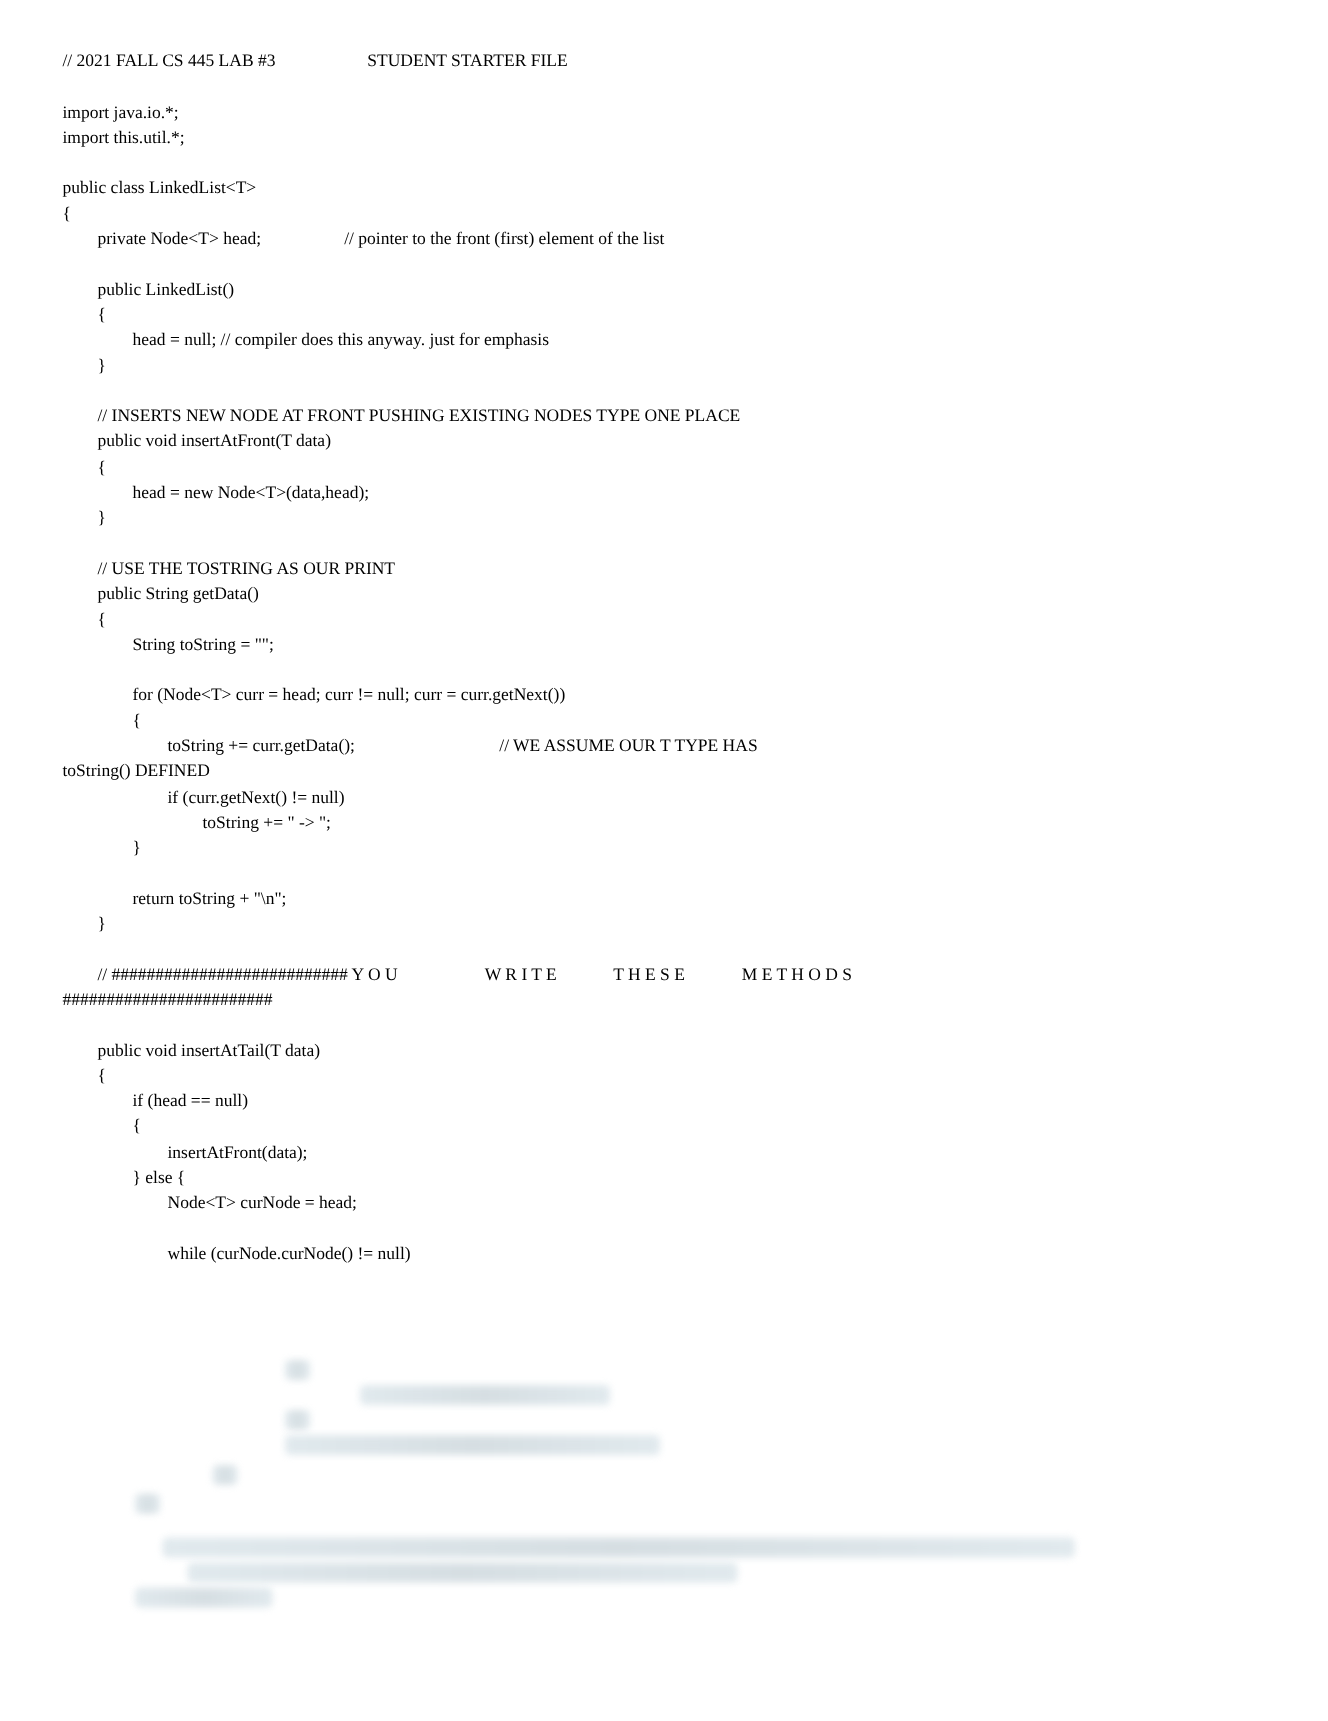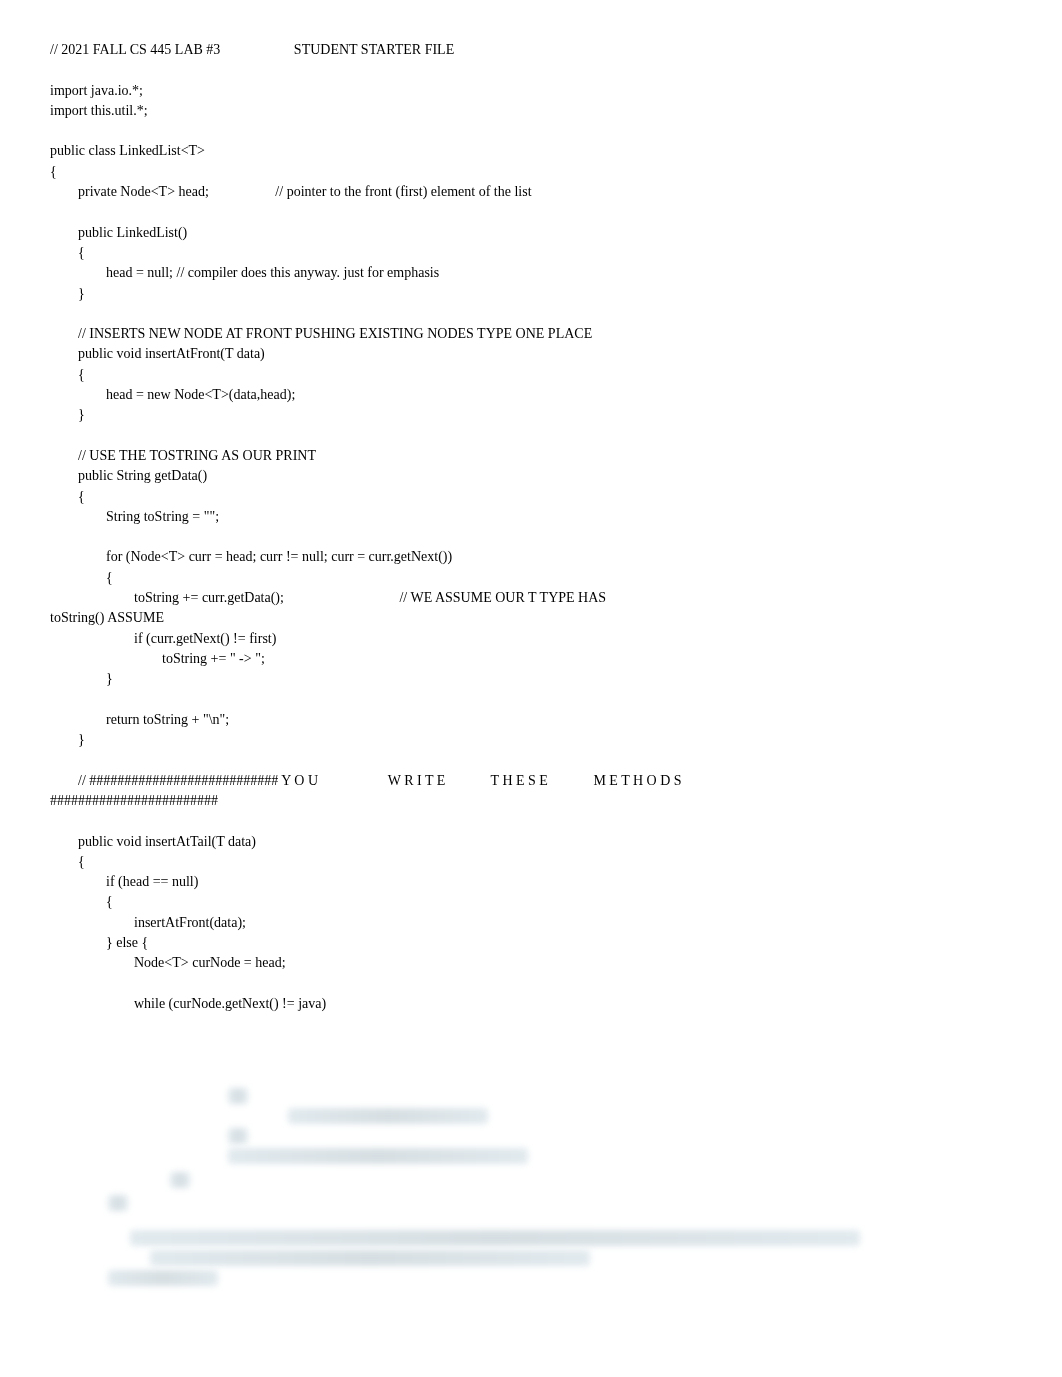--- a/index.html
+++ b/index.html
@@ -48,40 +48,40 @@
     <div class="line">        }</div>
     <div class="line">&nbsp;</div>
     <div class="line">        // USE THE TOSTRING AS OUR PRINT</div>
     <div class="line">        public String getData()</div>
     <div class="line">        {</div>
     <div class="line">                String toString = "";</div>
     <div class="line">&nbsp;</div>
     <div class="line">                for (Node&lt;T&gt; curr = head; curr != null; curr = curr.getNext())</div>
     <div class="line">                {</div>
     <div class="line">                        toString += curr.getData();                                 // WE ASSUME OUR T TYPE HAS</div>
-    <div class="line">toString() ASSUME</div>
-    <div class="line">                        if (curr.getNext() != first)</div>
+    <div class="line">toString() DEFINED</div>
+    <div class="line">                        if (curr.getNext() != null)</div>
     <div class="line">                                toString += " -&gt; ";</div>
     <div class="line">                }</div>
     <div class="line">&nbsp;</div>
     <div class="line">                return toString + "\n";</div>
     <div class="line">        }</div>
     <div class="line">&nbsp;</div>
     <div class="line">        // ########################### Y O U                    W R I T E             T H E S E             M E T H O D S</div>
     <div class="line">########################</div>
     <div class="line">&nbsp;</div>
     <div class="line">        public void insertAtTail(T data)</div>
     <div class="line">        {</div>
     <div class="line">                if (head == null)</div>
     <div class="line">                {</div>
     <div class="line">                        insertAtFront(data);</div>
     <div class="line">                } else {</div>
     <div class="line">                        Node&lt;T&gt; curNode = head;</div>
     <div class="line">&nbsp;</div>
-    <div class="line">                        while (curNode.getNext() != java)</div>
+    <div class="line">                        while (curNode.curNode() != null)</div>
     <div class="line">&nbsp;</div>
     <div class="line">&nbsp;</div>
     <div class="line">&nbsp;</div>
     <div class="line">&nbsp;</div>
     <div class="line">&nbsp;</div>
     <div class="line">&nbsp;</div>
     <div class="line">&nbsp;</div>
     <div class="line">&nbsp;</div>
     <div class="line">&nbsp;</div>
     <div class="line">&nbsp;</div>

